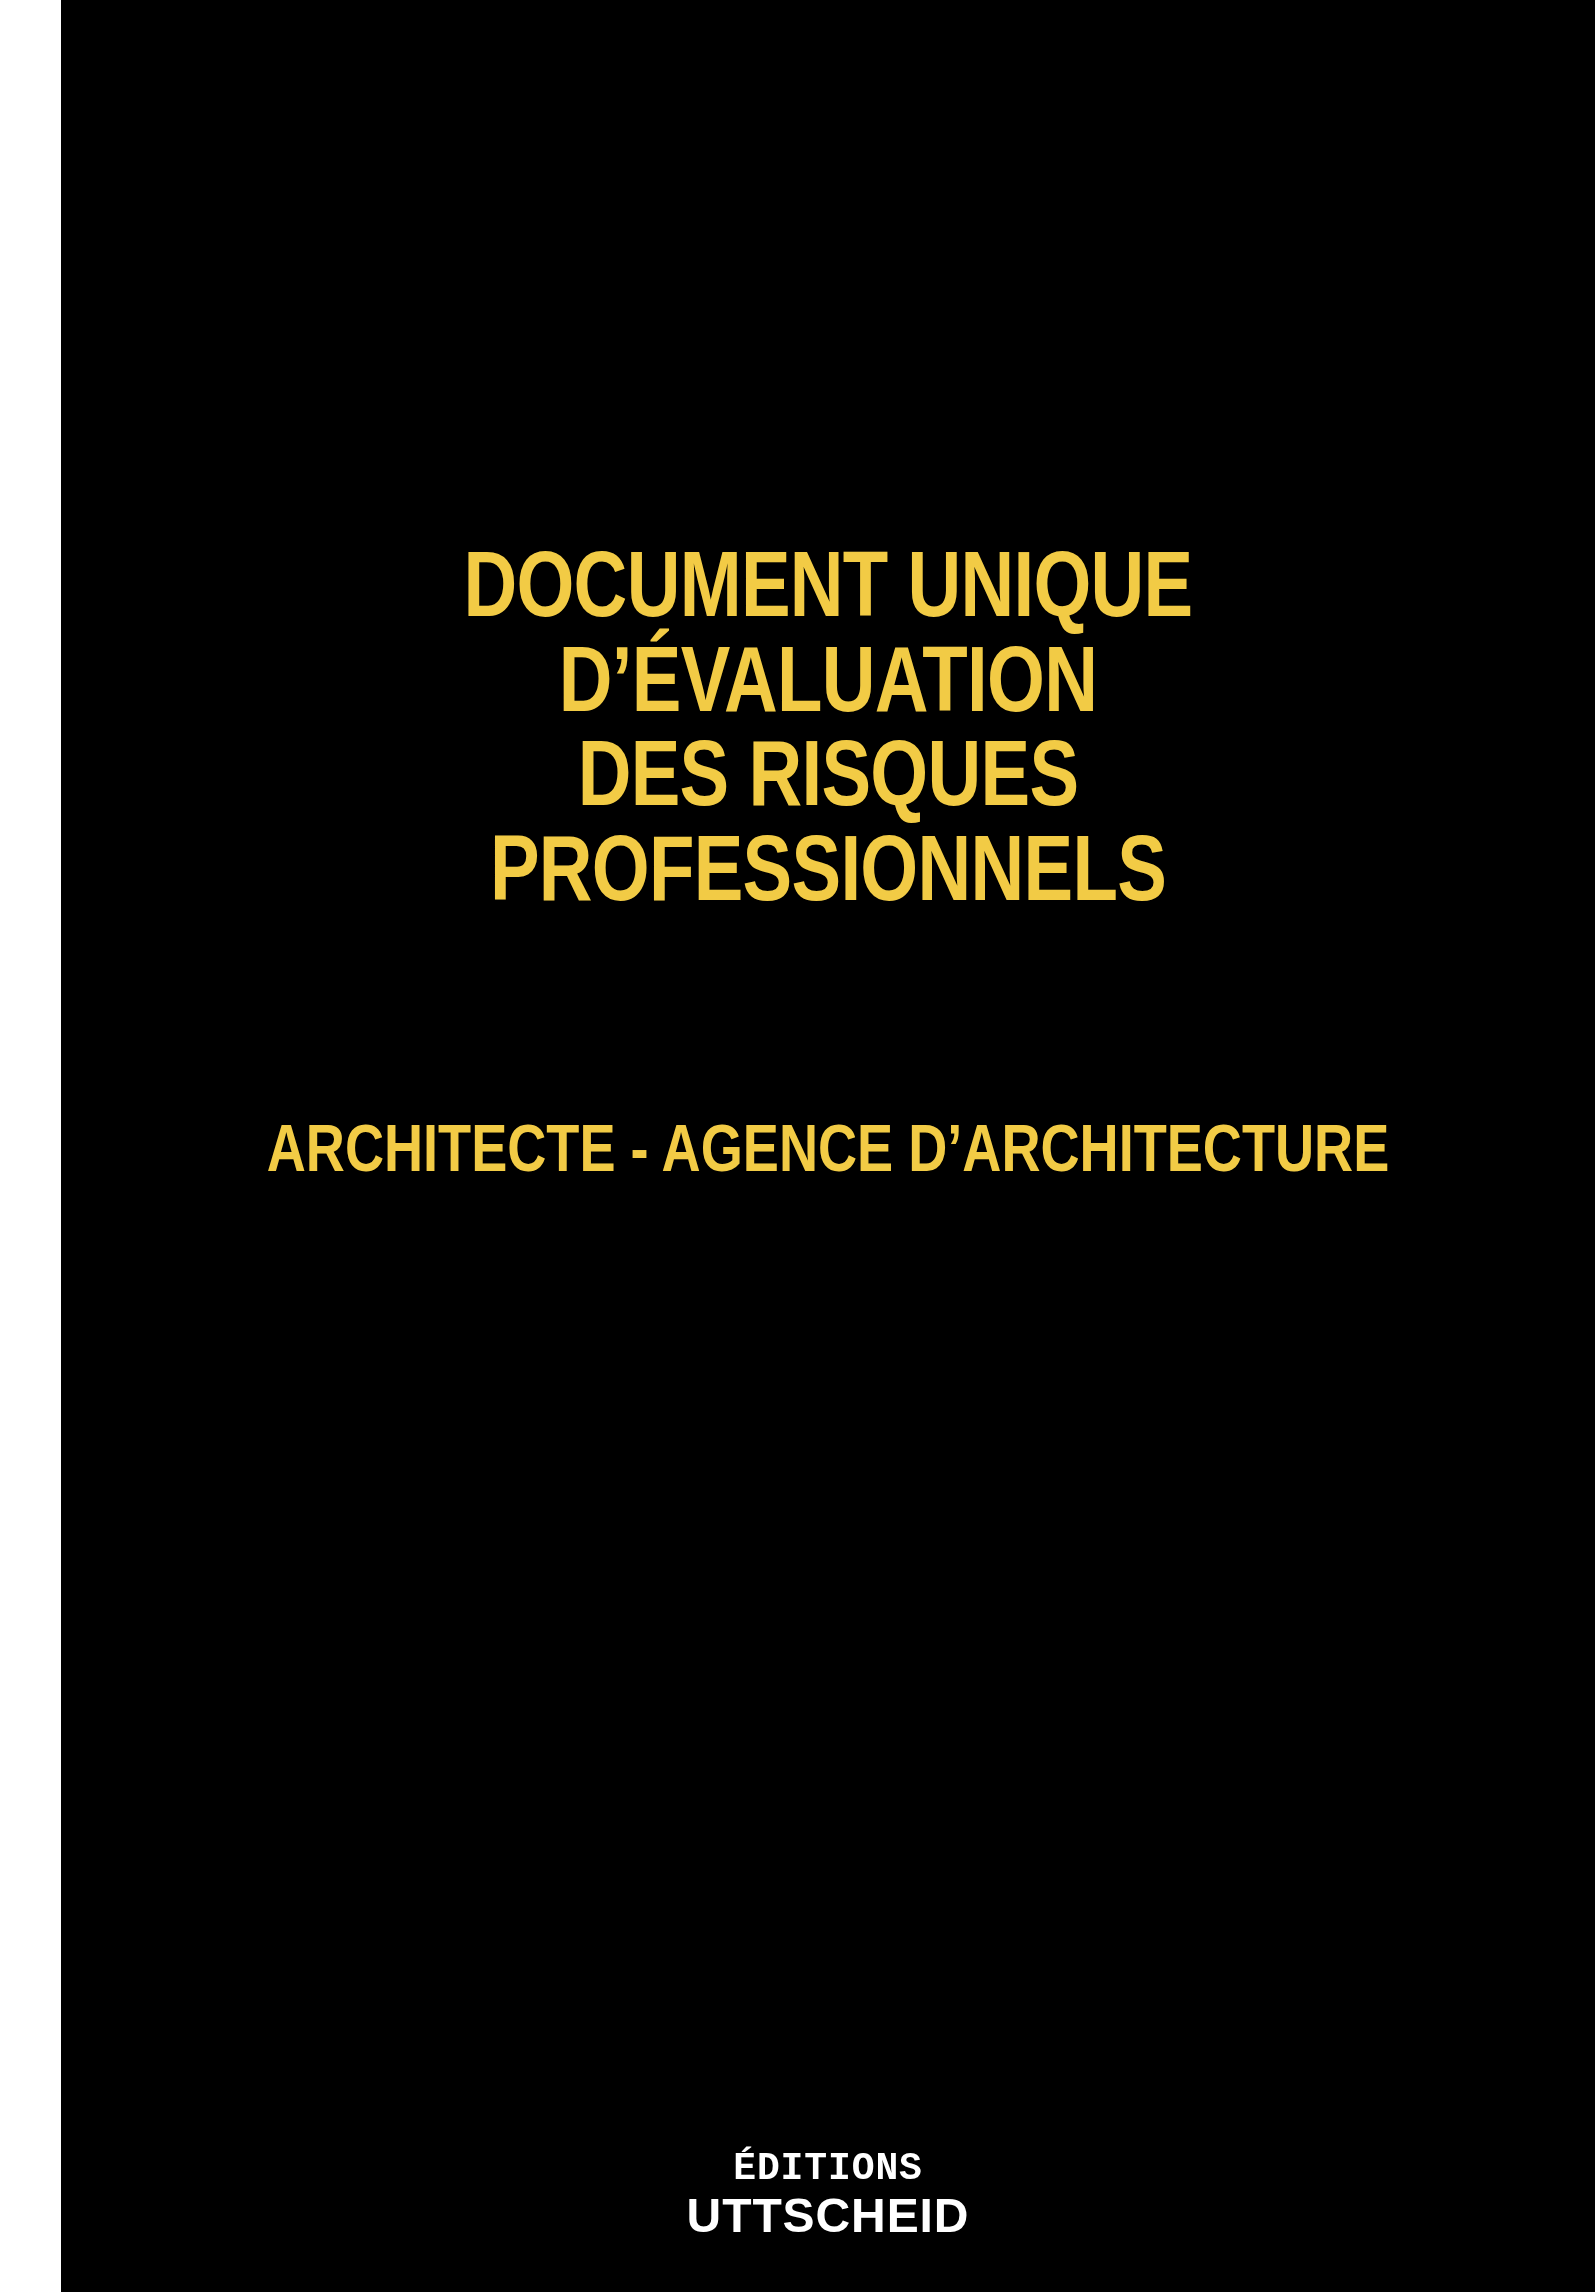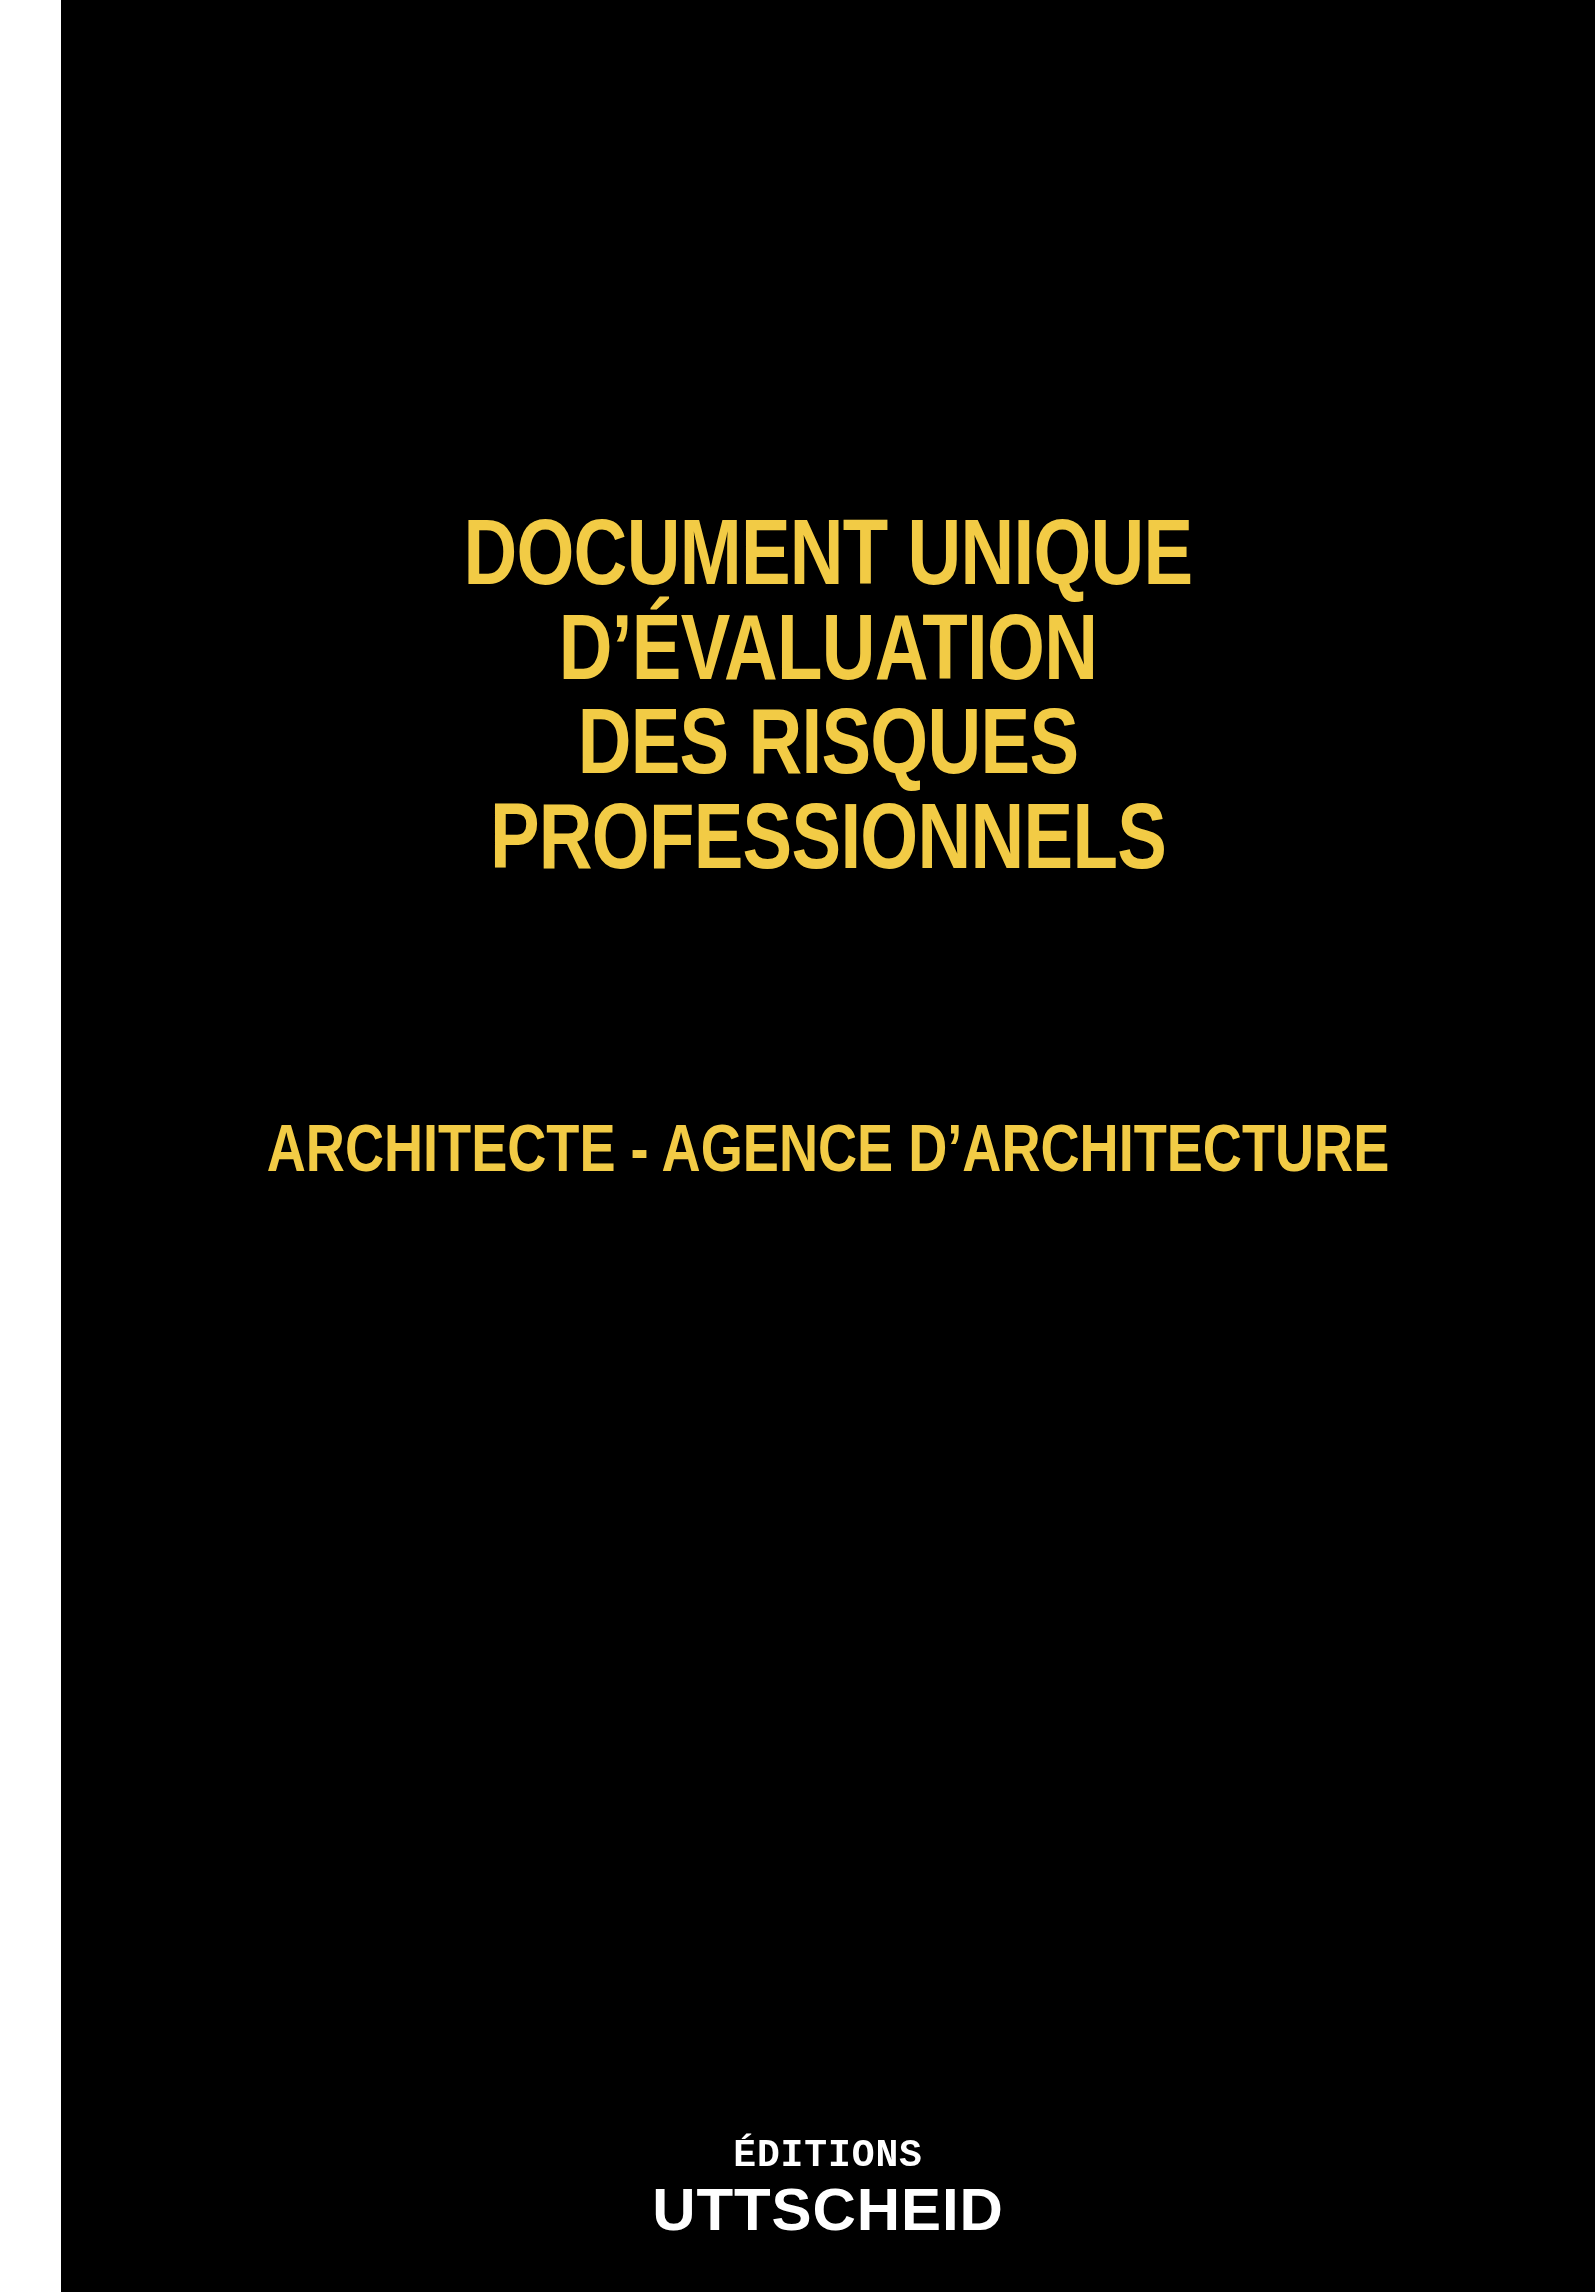--- a/index.html
+++ b/index.html
@@ -37,21 +37,21 @@
     left: 61px;
     top: 0;
     width: 1534px;
     height: 2293px;
     background: #000000;
   }
 
   .title-block {
     position: absolute;
     left: 0;
-    top: 509px;
+    top: 541px;
     width: 1534px;
     text-align: center;
     padding: 0 54px;
     box-sizing: border-box;
   }
 
   .title-line {
     color: #f2cb45;
     font-family: "Liberation Sans", sans-serif;
     font-weight: bold;
@@ -96,21 +96,21 @@
     font-size: 38px;
     letter-spacing: 0.9px;
     line-height: 1.05em;
     margin: 0;
   }
 
   .publisher-name {
     color: #ffffff;
     font-family: "Liberation Sans", sans-serif;
     font-weight: bold;
-    font-size: 60px;
+    font-size: 48px;
     letter-spacing: 0.9px;
     line-height: 1.05em;
     margin: 1.8px 0 0 0;
   }
 </style>
 </head>
 <body>
 
 <div class="cover">
 

